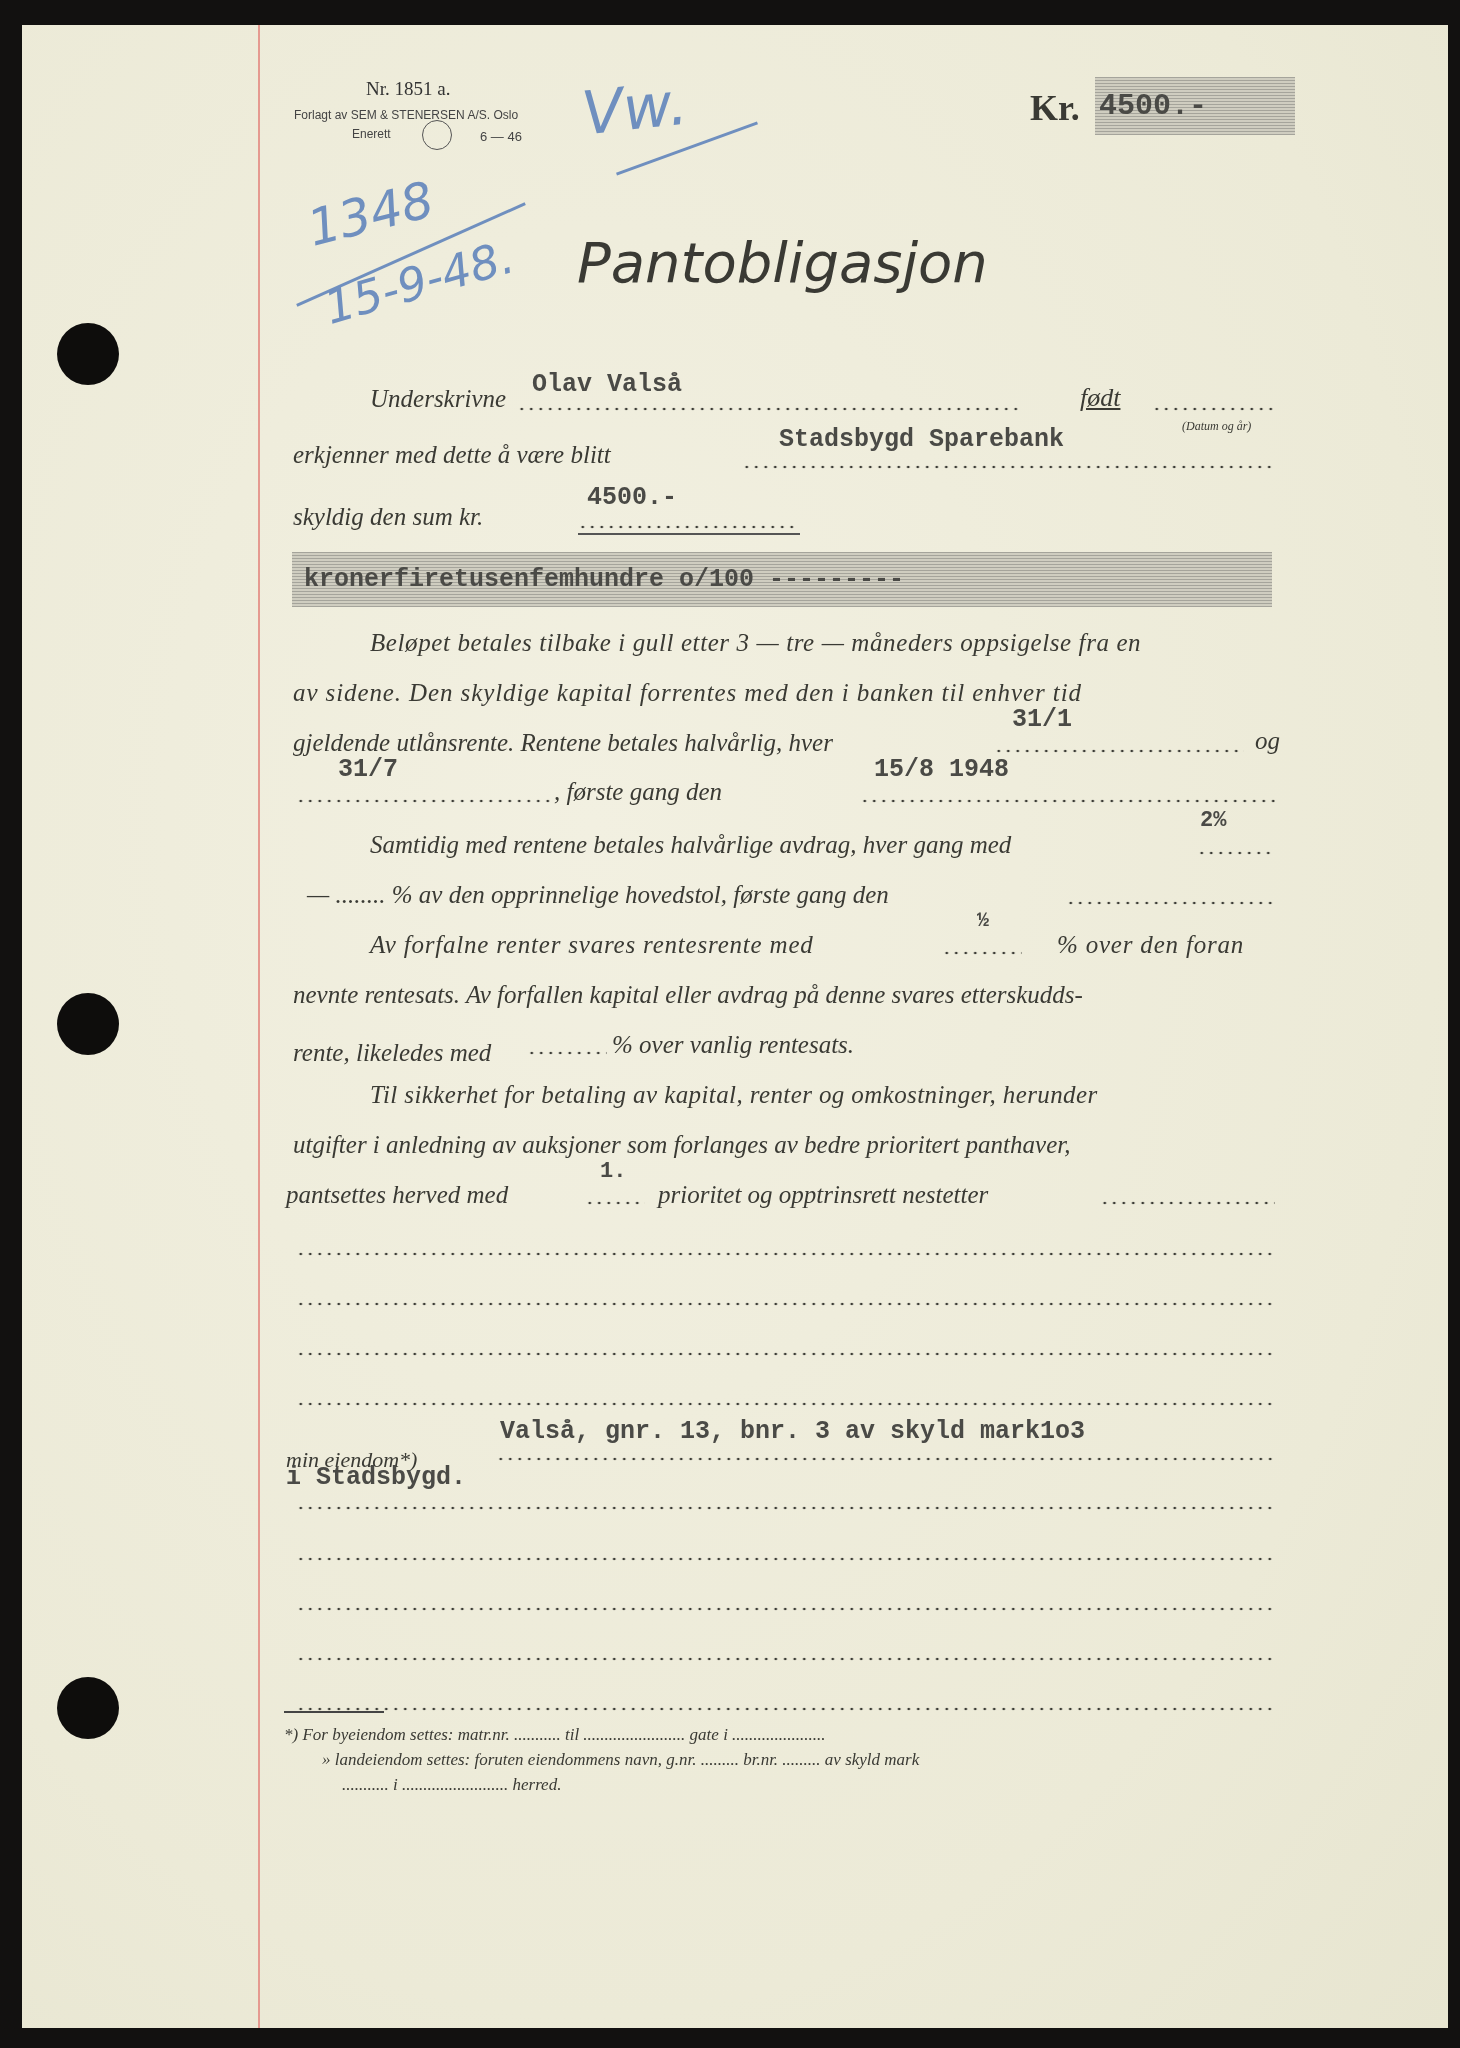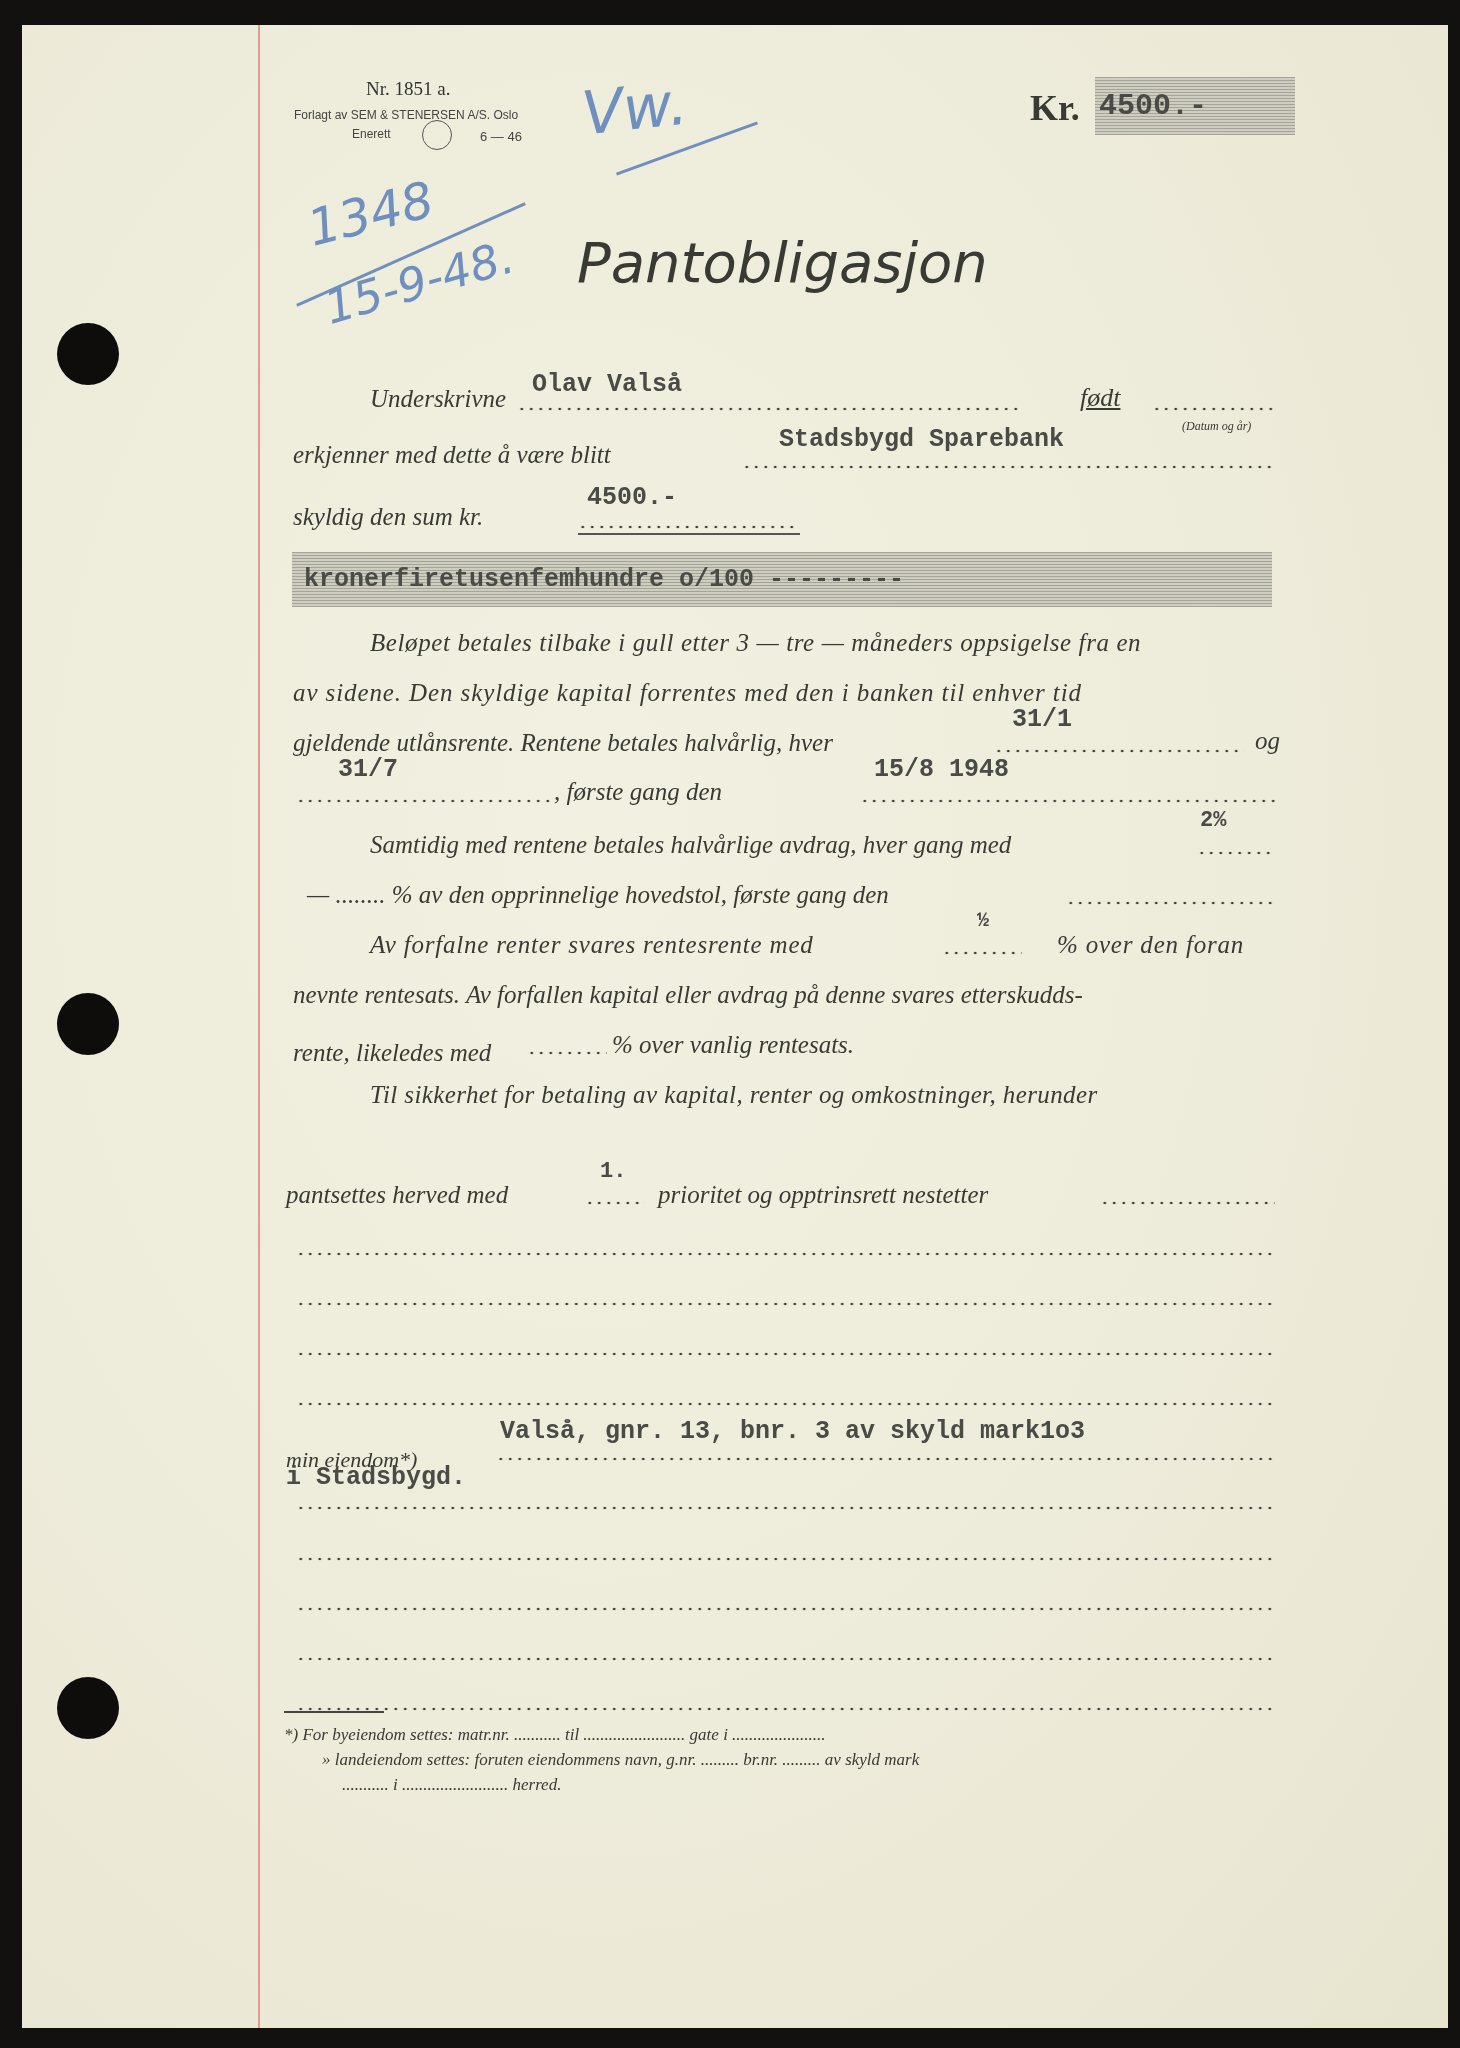--- a/index.html
+++ b/index.html
@@ -105,20 +105,21 @@
   <div class="abs printed" style="left:348px;top:906px;font-size:25px;letter-spacing:0.8px;">Av forfalne renter svares rentesrente med</div>
   <div class="abs typed" style="left:955px;top:884px;font-size:20px;">½</div>
   <div class="dots" style="left:920px;top:926px;width:80px;"></div>
   <div class="abs printed" style="left:1035px;top:906px;font-size:25px;letter-spacing:0.8px;">% over den foran</div>
   <div class="abs printed" style="left:271px;top:956px;font-size:25px;">nevnte rentesats. Av forfallen kapital eller avdrag på denne svares etterskudds-</div>
   <div class="abs printed" style="left:271px;top:1006px;font-size:25px;margin-top:8px;">rente, likeledes med</div>
   <div class="dots" style="left:505px;top:1026px;width:80px;"></div>
   <div class="abs printed" style="left:590px;top:1006px;font-size:25px;">% over vanlig rentesats.</div>
 
   <div class="abs printed" style="left:348px;top:1056px;font-size:25px;letter-spacing:0.4px;">Til sikkerhet for betaling av kapital, renter og omkostninger, herunder</div>
+  <div class="abs printed" style="left:271px;top:1106px;font-size:25px;">utgifter i anledning av auksjoner som forlanges av bedre prioritert panthaver,</div>
   <div class="abs printed" style="left:264px;top:1156px;font-size:25px;">pantsettes herved med</div>
   <div class="abs typed" style="left:578px;top:1134px;font-size:22px;">1.</div>
   <div class="dots" style="left:563px;top:1176px;width:60px;"></div>
   <div class="abs printed" style="left:636px;top:1156px;font-size:25px;">prioritet og opptrinsrett nestetter</div>
   <div class="dots" style="left:1078px;top:1176px;width:175px;"></div>
 
   <div class="dots" style="left:274px;top:1227px;width:980px;"></div>
   <div class="dots" style="left:274px;top:1277px;width:980px;"></div>
   <div class="dots" style="left:274px;top:1327px;width:980px;"></div>
   <div class="dots" style="left:274px;top:1377px;width:980px;"></div>

